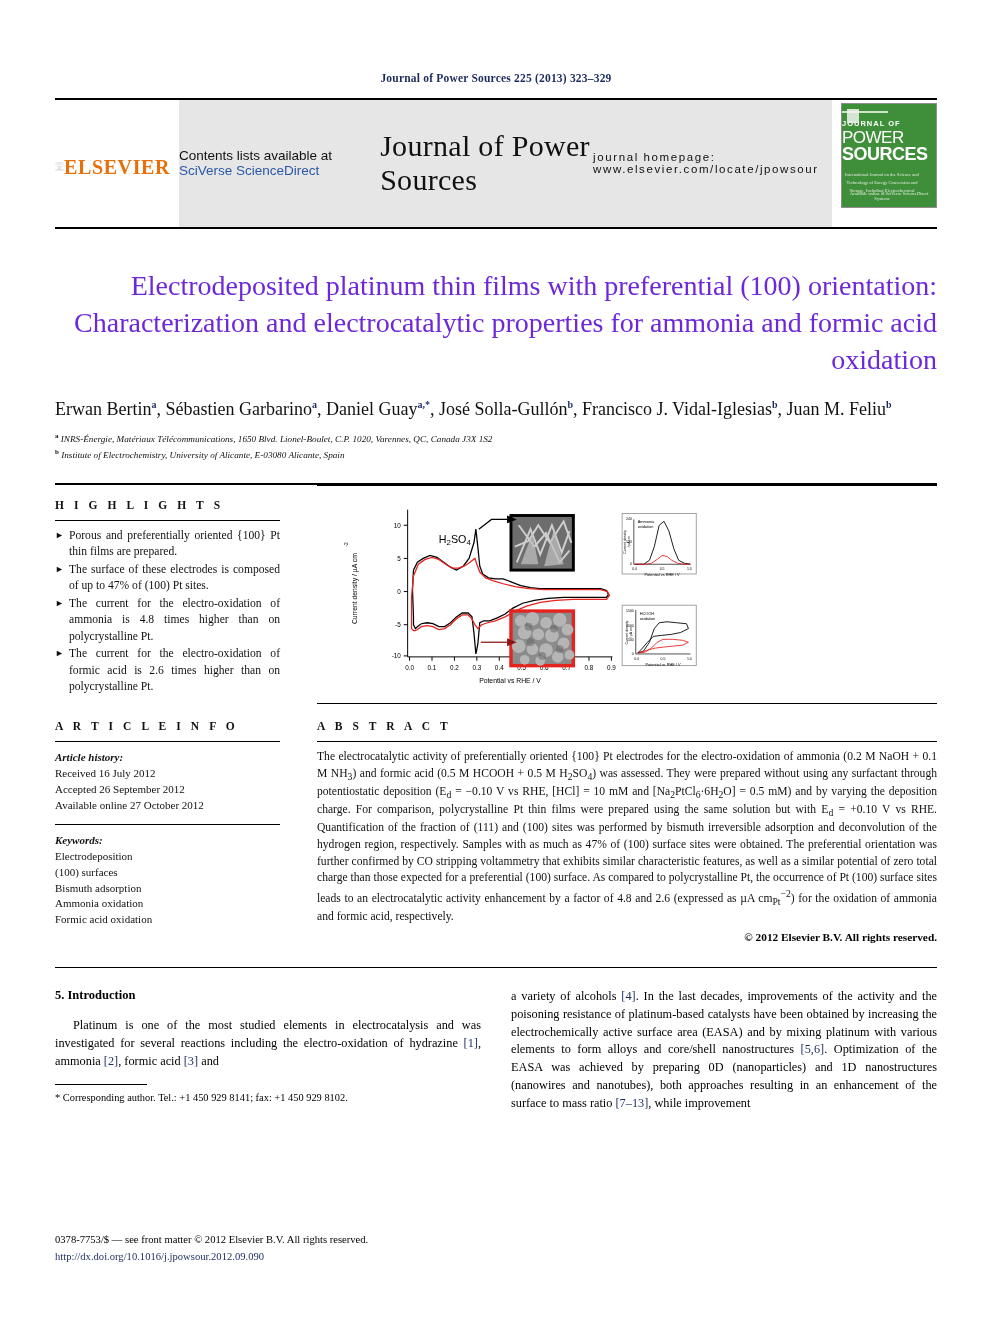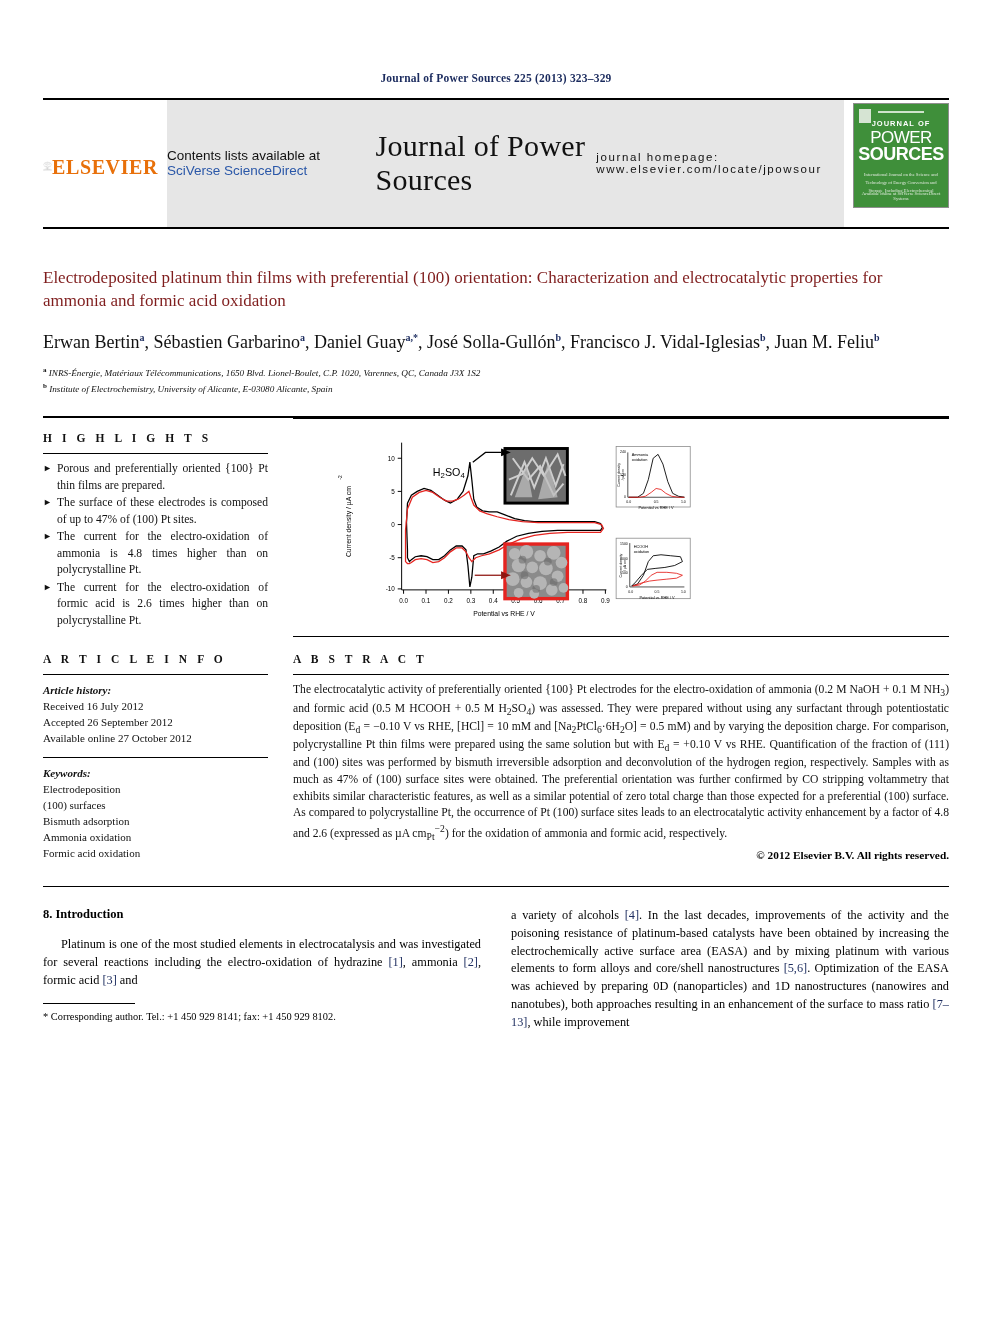--- a/index.html
+++ b/index.html
@@ -13,21 +13,21 @@
     font-family: "Liberation Serif", serif;
     color: #000000;
     position: relative;
     overflow: hidden;
   }
   .page {
     width: 992px;
     height: 1323px;
     position: relative;
     box-sizing: border-box;
-    padding: 0 43px;
+    padding: 0 55px;
   }
 
   
   .running-head {
     text-align: center;
     font-family: "Liberation Serif", serif;
     font-size: 11.5px;
     font-weight: bold;
     color: #1b2b5e;
     padding-top: 72px;
@@ -94,21 +94,20 @@
   .cover-thumb {
     flex: 0 0 94px;
     width: 94px;
     border: 1px solid #8e8e8e;
     background: #3f8f3a;
     margin: 3px 0 19px 0;
     position: relative;
     overflow: hidden;
     display: flex;
     flex-direction: column;
-    align-items: center;
   }
   .cover-top-rule { width: 46px; height: 2px; background:#cfe3cb; margin-top: 7px;}
   .cover-el { position:absolute; left:5px; top:5px; width:12px; height:14px; background:#f1f3ef; opacity:.85;}
   .cover-jof {
     font-family: "Liberation Sans", sans-serif;
     font-size: 7.5px;
     font-weight: bold;
     color: #ffffff;
     letter-spacing: 1px;
     margin-top: 6px;
@@ -145,25 +144,26 @@
     text-align: center;
     font-size: 4.6px;
     color: #e5efe2;
     line-height: 1.8;
   }
 
   
   .title-block { margin-top: 38px; }
   .article-title {
     font-family: "Liberation Serif", serif;
-    font-size: 17px;
+    font-size: 28px;
     line-height: 1.33;
-    color: #7f1d1d;
+    color: #6d28d9;
     margin: 0;
     font-weight: normal;
+    text-align: right;
   }
   .authors {
     margin-top: 18px;
     font-size: 18px;
     line-height: 1.42;
     color: #111;
   }
   .authors sup { font-size: 10px; color:#1b2b5e; font-weight:bold; }
   .affil {
     margin-top: 9px;
@@ -172,21 +172,21 @@
     line-height: 1.5;
     color: #111;
   }
   .affil sup { font-style: normal; font-weight: bold; font-size: 7px;}
 
   
   .band {
     margin-top: 20px;
     border-top: 2px solid #000;
     display: flex;
-    gap: 0px;
+    gap: 12px;
   }
   .col-left { width: 250px; flex: 0 0 250px; padding-right: 25px; box-sizing: border-box;}
   .col-right { flex: 1 1 auto; padding-left: 0px; }
 
   .sec-head {
     font-family: "Liberation Serif", serif;
     font-weight: bold;
     font-size: 11.5px;
     letter-spacing: 3.6px;
     margin: 14px 0 9px 0;
@@ -570,21 +570,21 @@
         expected for a preferential (100) surface. As compared to polycrystalline Pt, the occurrence of Pt (100)
         surface sites leads to an electrocatalytic activity enhancement by a factor of 4.8 and 2.6 (expressed as
         µA cm<sub>Pt</sub><sup>−2</sup>) for the oxidation of ammonia and formic acid, respectively.
       </div>
       <div class="abstract-copy">© 2012 Elsevier B.V. All rights reserved.</div>
     </div>
   </div>
 
   <div class="body-cols">
     <div class="bcol">
-      <div class="body-head">8.  Introduction</div>
+      <div class="body-head">5.  Introduction</div>
       <p class="body-p">
         Platinum is one of the most studied elements in electrocatalysis
         and was investigated for several reactions including the electro-oxidation
         of hydrazine <span class="ref">[1]</span>,
         ammonia <span class="ref">[2]</span>,
         formic acid <span class="ref">[3]</span> and
       </p>
 
       <div class="footnote-sep"></div>
       <div class="footnote">
@@ -598,14 +598,18 @@
         In the last decades, improvements of the activity and the poisoning resistance of platinum-based catalysts have
         been obtained by increasing the electrochemically active surface area (EASA) and by mixing platinum with various elements to form alloys
         and core/shell nanostructures <span class="ref">[5,6]</span>.
         Optimization of the EASA was achieved by preparing 0D (nanoparticles) and 1D nanostructures
         (nanowires and nanotubes), both approaches resulting in an enhancement of the surface to mass ratio
         <span class="ref">[7–13]</span>, while improvement
       </p>
     </div>
   </div>
 
+  <div class="pub-foot">
+    <div>0378-7753/$ — see front matter © 2012 Elsevier B.V. All rights reserved.</div>
+    <div class="doi">http://dx.doi.org/10.1016/j.jpowsour.2012.09.090</div>
+  </div>
 
 </div>
 
 </body></html>

